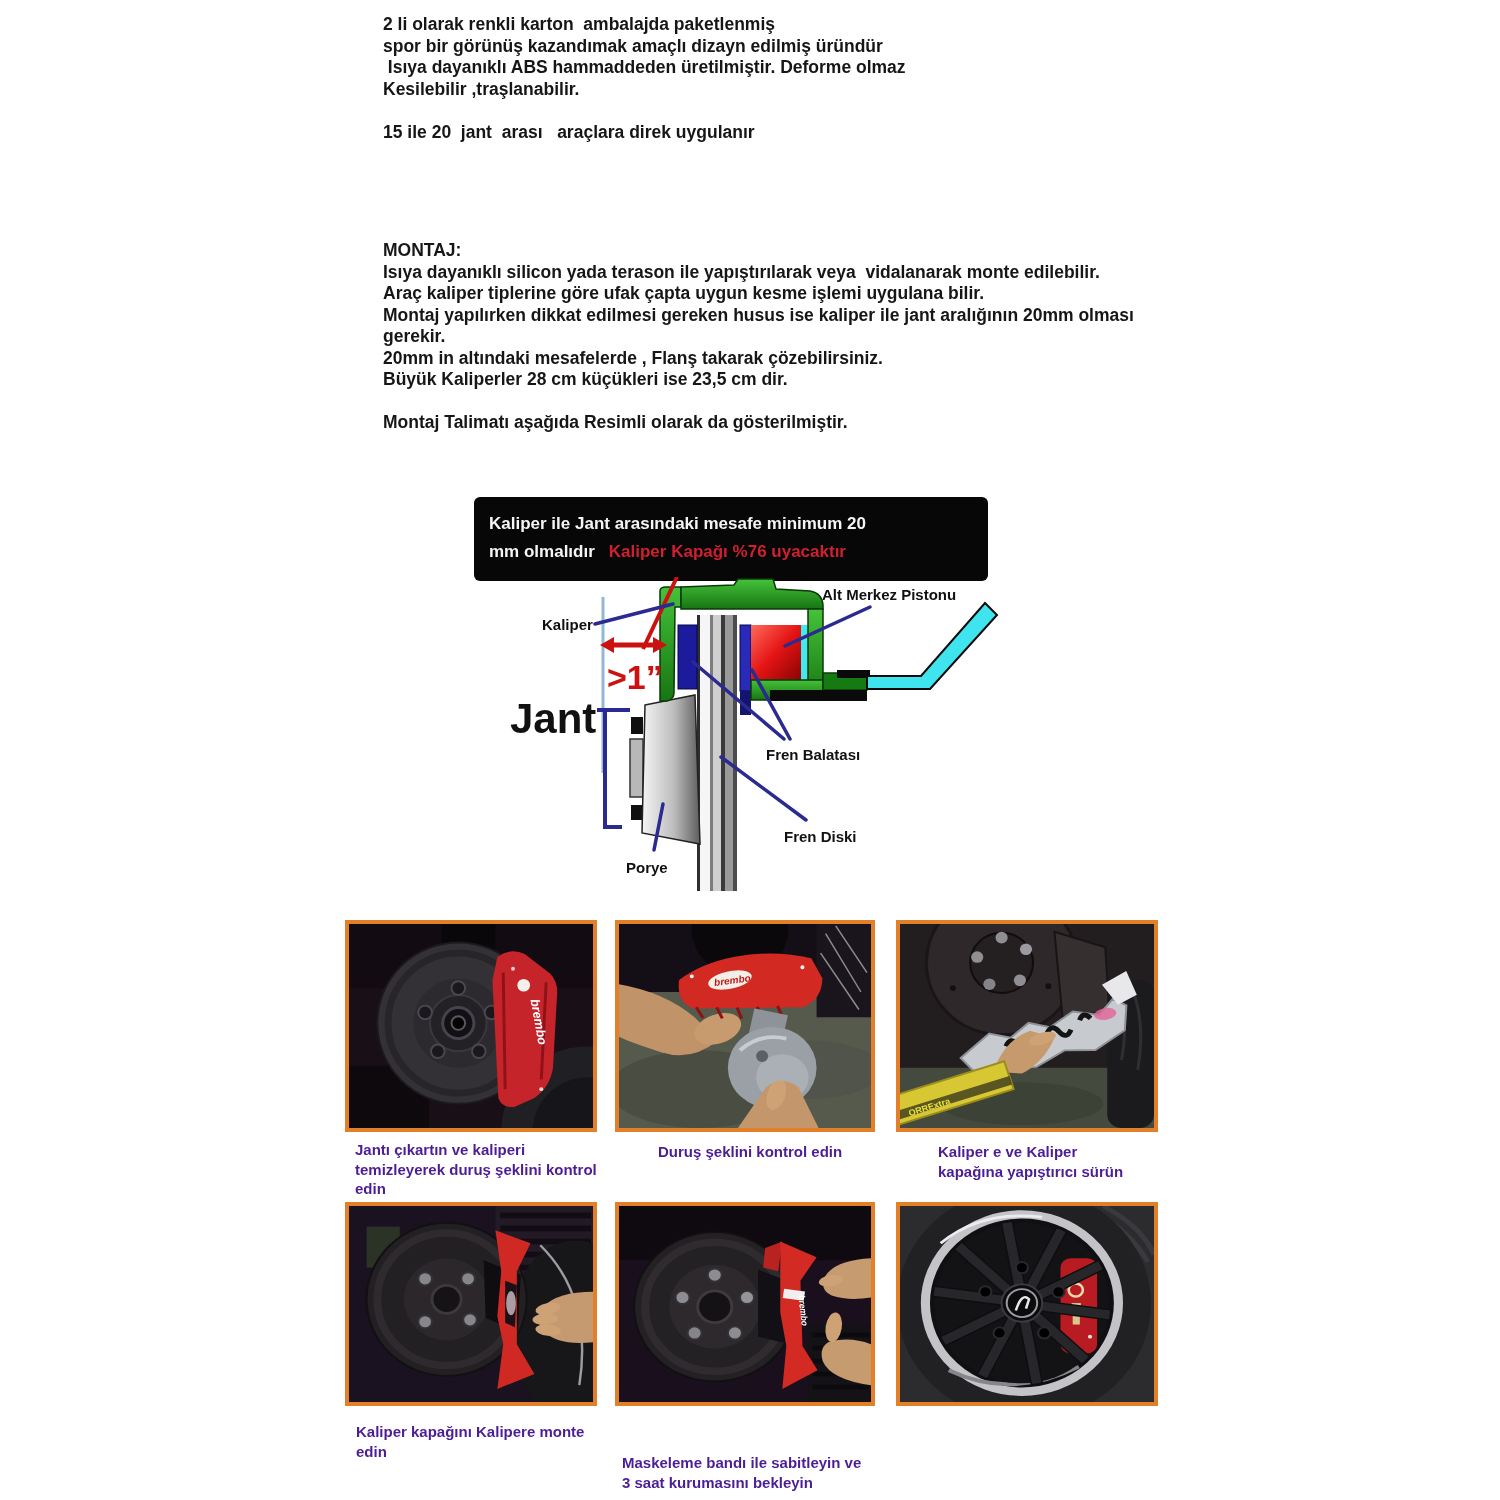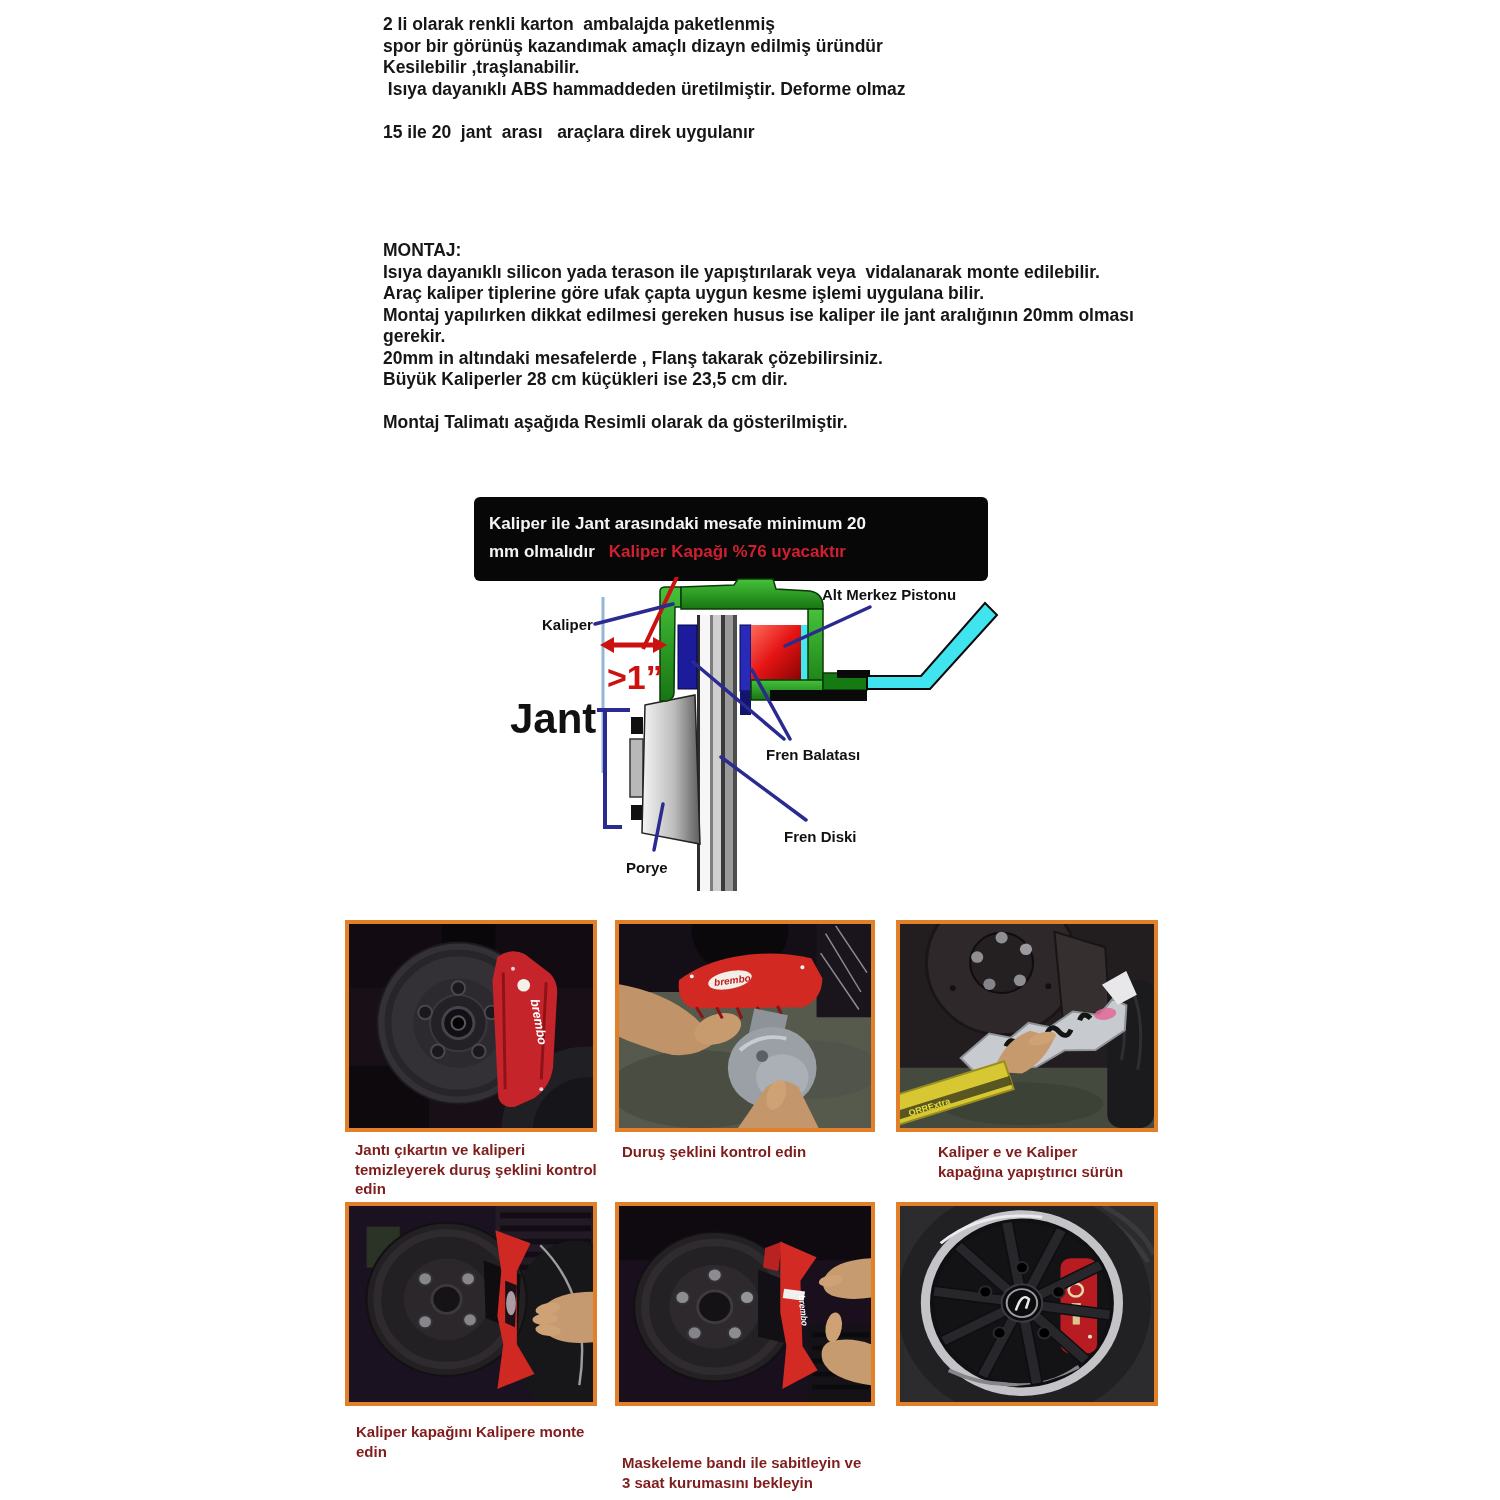--- a/index.html
+++ b/index.html
@@ -15,32 +15,32 @@
           border-radius:6px;color:#f5f5f5;font-weight:700;font-size:17px;line-height:28px;
           padding:13px 0 0 15px;box-sizing:border-box;}
   #banner .red{color:#d02030;margin-left:14px;}
   
   #diagram{position:absolute;left:470px;top:577px;width:530px;height:340px;}
   
   .photo{position:absolute;margin:0;padding:0;border:4px solid #e2802a;background:#151015;
          box-shadow:inset 0 0 0 1px rgba(255,255,255,.35);}
   .photo svg{display:block;width:100%;height:100%;}
   
-  .cap{position:absolute;font-weight:700;font-size:15px;line-height:19.5px;color:#7f1d1d;}
+  .cap{position:absolute;font-weight:700;font-size:15px;line-height:19.5px;color:#4c1d95;}
 </style>
 </head>
 <body>
 
 <div id="page">
 
   <div id="intro" class="textblock">
     <div class="tline">2 li olarak renkli karton  ambalajda paketlenmiş</div>
     <div class="tline">spor bir görünüş kazandımak amaçlı dizayn edilmiş üründür</div>
+    <div class="tline"> Isıya dayanıklı ABS hammaddeden üretilmiştir. Deforme olmaz</div>
     <div class="tline">Kesilebilir ,traşlanabilir.</div>
-    <div class="tline"> Isıya dayanıklı ABS hammaddeden üretilmiştir. Deforme olmaz</div>
     <div class="tline"></div>
     <div class="tline">15 ile 20  jant  arası   araçlara direk uygulanır</div>
   </div>
 
   <div id="montaj" class="textblock">
     <div class="tline">MONTAJ:</div>
     <div class="tline">Isıya dayanıklı silicon yada terason ile yapıştırılarak veya  vidalanarak monte edilebilir.</div>
     <div class="tline">Araç kaliper tiplerine göre ufak çapta uygun kesme işlemi uygulana bilir.</div>
     <div class="tline">Montaj yapılırken dikkat edilmesi gereken husus ise kaliper ile jant aralığının 20mm olması</div>
     <div class="tline">gerekir.</div>
@@ -362,18 +362,18 @@
       </g>
       <g>
         <circle cx="120" cy="104" r="20" fill="#0b0b0d" stroke="#3c3c40" stroke-width="2"></circle>
         <circle cx="120" cy="104" r="15" fill="none" stroke="#9a9aa0" stroke-width="2"></circle>
         <path d="M114,112 Q120,92 127,100 L124,110" stroke="#e8e8ea" stroke-width="2.5" fill="none"></path>
       </g>
     </svg>
   </figure>
 
   <div class="cap" style="left:355px;top:1140px;width:258px;">Jantı çıkartın ve kaliperi temizleyerek duruş şeklini kontrol edin</div>
-  <div class="cap" style="left:622px;top:1142px;width:215px;">Duruş şeklini kontrol edin</div>
+  <div class="cap" style="left:658px;top:1142px;width:215px;">Duruş şeklini kontrol edin</div>
   <div class="cap" style="left:938px;top:1142px;width:205px;">Kaliper e ve Kaliper kapağına yapıştırıcı sürün</div>
   <div class="cap" style="left:356px;top:1422px;width:240px;">Kaliper kapağını Kalipere monte edin</div>
   <div class="cap" style="left:622px;top:1420px;width:250px;margin-top:33px;">Maskeleme bandı ile sabitleyin ve 3 saat kurumasını bekleyin</div>
 
 </div>
 
 </body></html>

